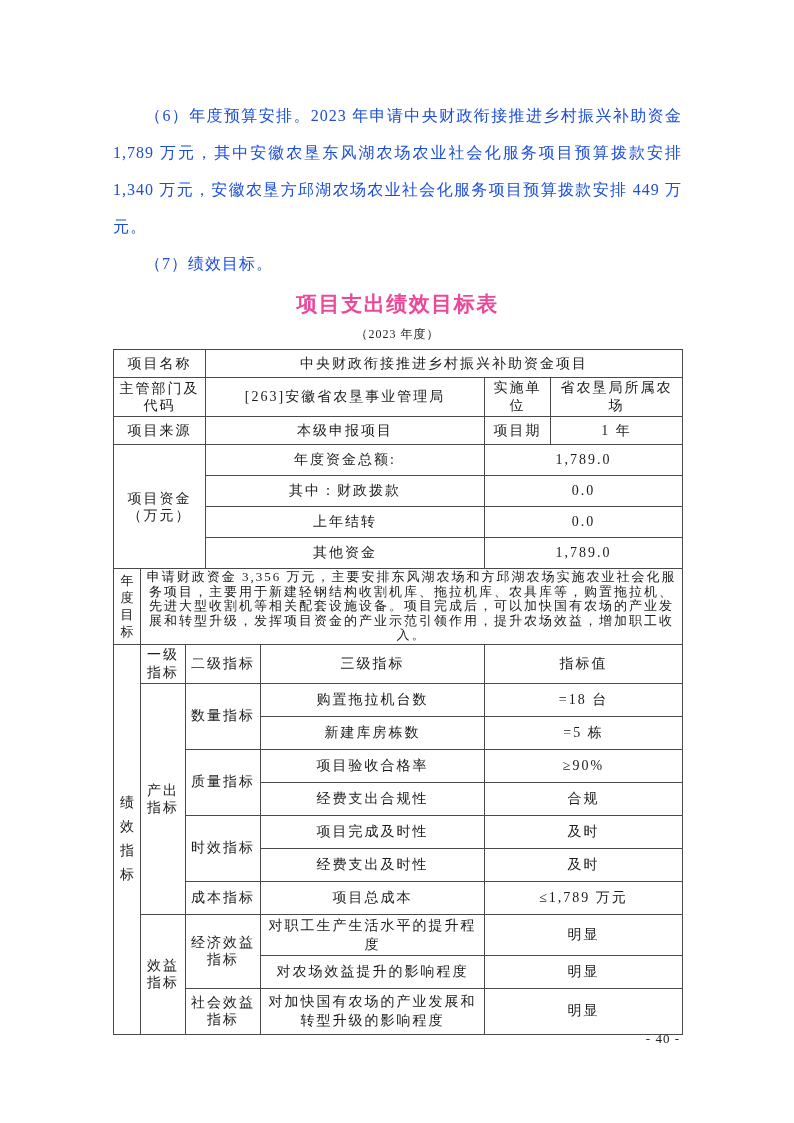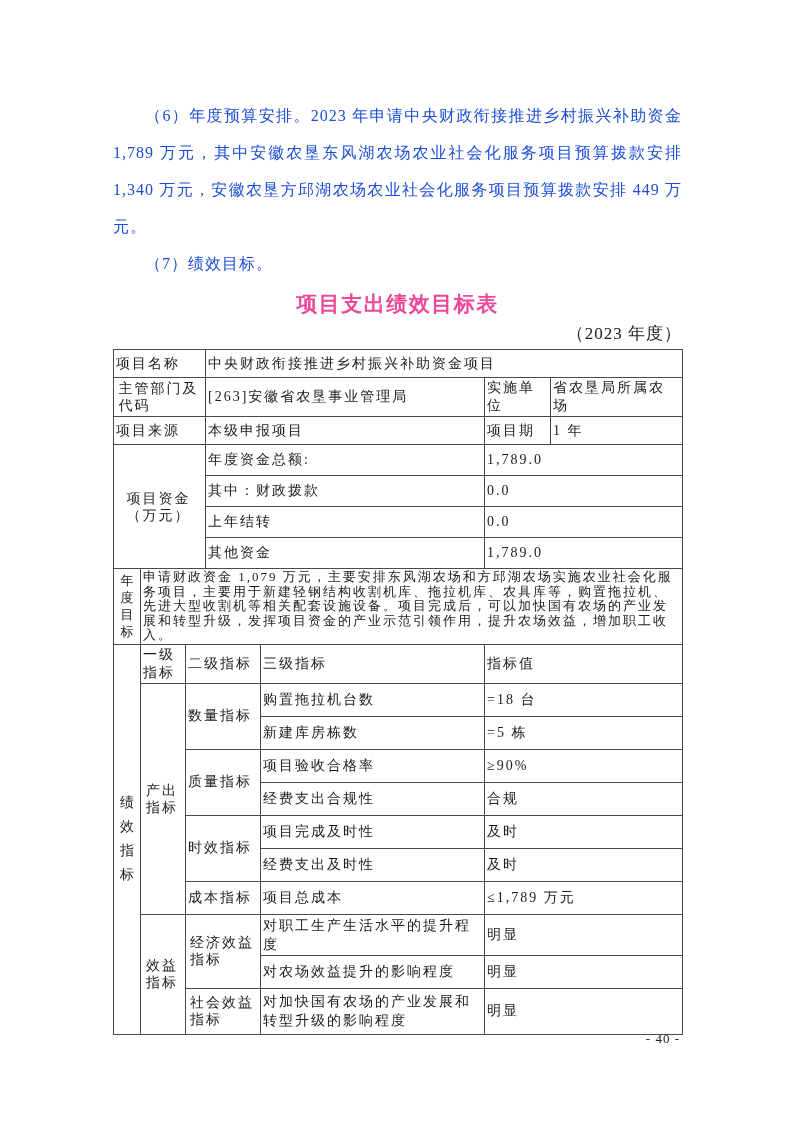--- a/index.html
+++ b/index.html
@@ -26,41 +26,41 @@
     margin-top:9px;
     text-align:center;
     font-family:"Liberation Sans","DejaVu Sans",sans-serif;
     font-weight:bold;
     font-size:21px;
     letter-spacing:1.5px;
     color:#ec4899;
     line-height:26px;
   }
   .doc-subtitle {
-    text-align:right;
-    font-size:17px;
+    text-align:center;
+    font-size:12px;
     letter-spacing:1px;
     line-height:16px;
     margin-top:9px;
     margin-bottom:7px;
     color:#222;
   }
 
   table.perf {
     width:569px;
     border-collapse:collapse;
     table-layout:fixed;
     font-size:14px;
     color:#1b1b1b;
   }
   table.perf td {
     border:1px solid #4a4a4a;
     vertical-align:middle;
     letter-spacing:2px;
-    text-align:left;
+    text-align:center;
     padding:1px 2px;
     overflow:hidden;
   }
   td.cell-left { text-align:left; letter-spacing:1px; }
   td.cell-right { text-align:right; letter-spacing:0.5px; padding-right:5px; }
   td.l3cell { text-align:left; letter-spacing:1px; padding-left:7px; padding-right:5px; line-height:19px; }
   .wrap-5 { max-width:82px; margin:0 auto; line-height:17px; }
   .wrap-4 { max-width:66px; margin:0 auto; line-height:17px; }
   .wrap-2 { max-width:34px; margin:0 auto; line-height:17px; }
   td.vert-label { padding:0; }
@@ -156,21 +156,21 @@
       </tr>
       <tr class="rh-31">
         <td colspan="2" class="cell-left ind3">其他资金</td>
         <td colspan="2" class="cell-right">1,789.0</td>
       </tr>
 
       <tr class="rh-71">
         <td class="vert-label">
               <div class="vert-goal">年度目标</div>
             </td>
-        <td colspan="6" class="goal-text">申请财政资金 1,079 万元，主要安排东风湖农场和方邱湖农场实施农业社会化服务项目，主要用于新建轻钢结构收割机库、拖拉机库、农具库等，购置拖拉机、先进大型收割机等相关配套设施设备。项目完成后，可以加快国有农场的产业发展和转型升级，发挥项目资金的产业示范引领作用，提升农场效益，增加职工收入。</td>
+        <td colspan="6" class="goal-text">申请财政资金 3,356 万元，主要安排东风湖农场和方邱湖农场实施农业社会化服务项目，主要用于新建轻钢结构收割机库、拖拉机库、农具库等，购置拖拉机、先进大型收割机等相关配套设施设备。项目完成后，可以加快国有农场的产业发展和转型升级，发挥项目资金的产业示范引领作用，提升农场效益，增加职工收入。</td>
       </tr>
 
       <tr class="rh-31">
         <td rowspan="11" class="vert-label">
               <div class="vert-perf">绩效指标</div>
             </td>
         <td>一级指标</td>
         <td colspan="2">二级指标</td>
         <td>三级指标</td>
         <td colspan="2">指标值</td>

